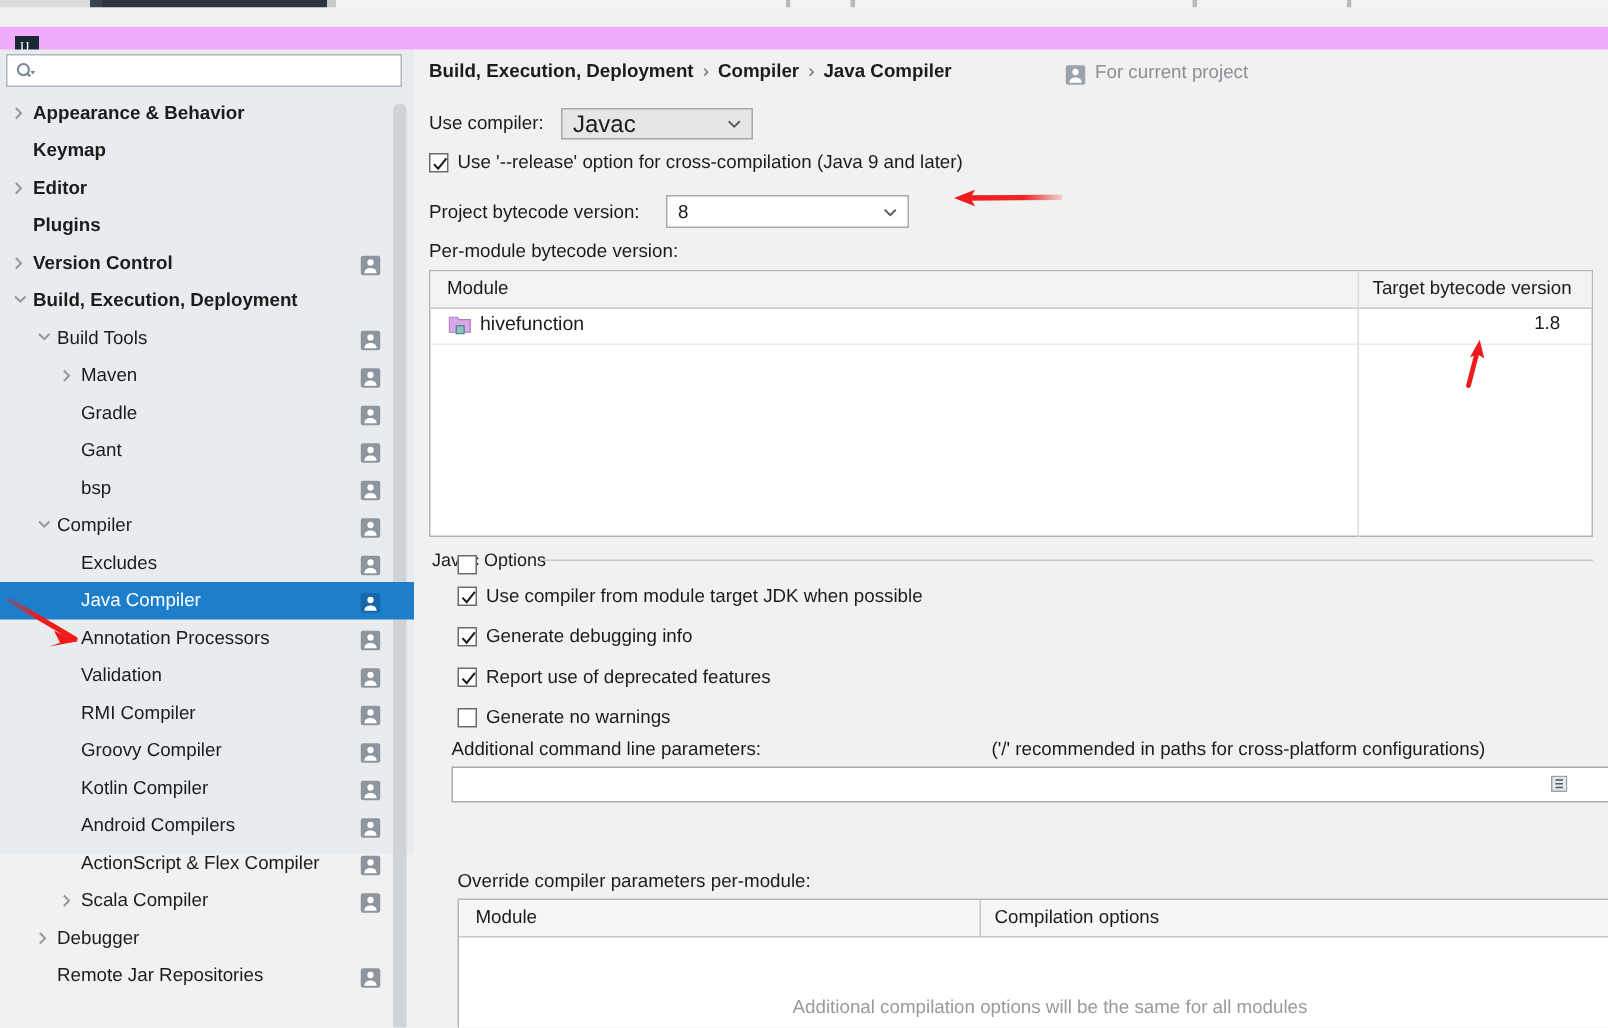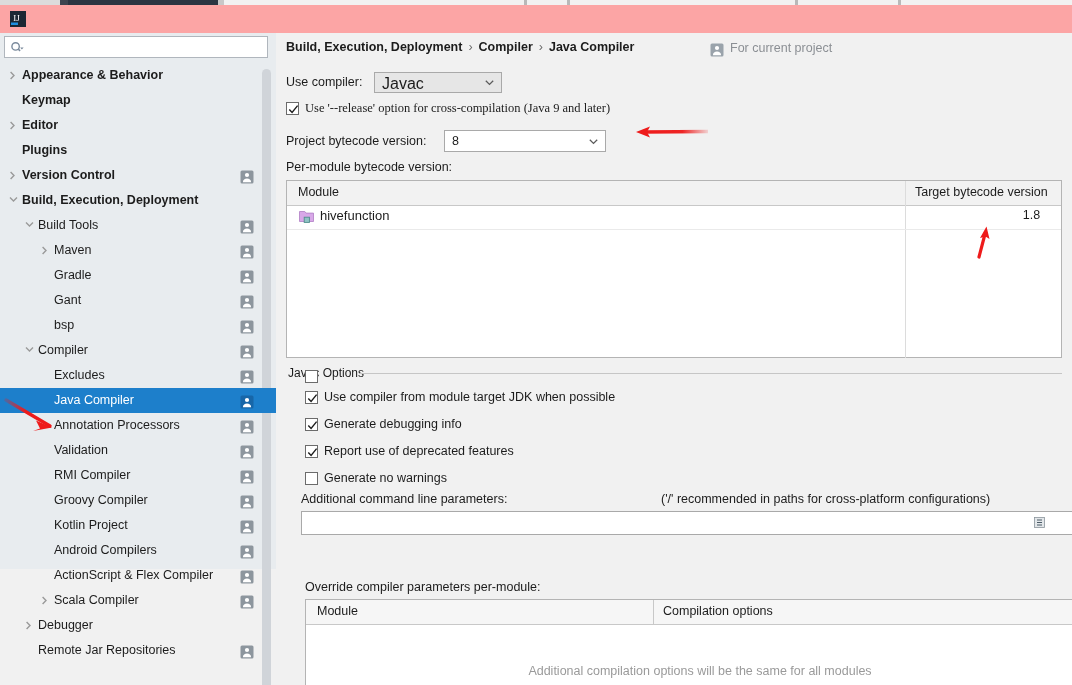--- a/index.html
+++ b/index.html
@@ -15,21 +15,21 @@
   #root { position: relative; width: 1072px; height: 685px; }
 
   
   .bg-strip { position:absolute; left:0; top:0; width:1072px; height:5px; background:#f6f6f6; }
   .bg-strip .seg { position:absolute; top:0; height:5px; }
 
   
   .dialog { position:absolute; left:0; top:5px; width:1072px; height:680px; background:#f1f1f1; }
 
   
-  .titlebar { position:absolute; left:0; top:0; width:1072px; height:28px; background:#fca5a5; }
+  .titlebar { position:absolute; left:0; top:13px; width:1072px; height:28px; background:#f0abfc; }
   .title-icon { position:absolute; left:10px; top:6px; width:16px; height:16px; }
   .title-text { position:absolute; left:33px; top:5px; font-size:13px; color:#2b2b2b; line-height:17px;margin-top:19px; }
 
   
   .left-panel { position:absolute; left:0; top:28px; width:276px; height:536px; background:#e8ecef; }
 
   .search-wrap { position:absolute; left:4px; top:3px; width:264px; height:22px;
                  background:#ffffff; border:1px solid #b0b6bd; box-sizing:border-box; }
   .search-icon { position:absolute; left:5px; top:4px; width:14px; height:14px; }
   .search-input { position:absolute; left:24px; top:0px; width:232px; height:20px;
@@ -294,21 +294,21 @@
           </div>
           <div class="tree-row">
             <span class="tlabel" style="left: 54px;">Groovy Compiler</span>
             <span class="badge"><svg viewBox="0 0 14 14" width="14" height="14">
                 <rect x="0.5" y="0.5" width="13" height="13" rx="1.5" fill="#8d969e"></rect>
                 <circle cx="7" cy="5" r="2.1" fill="#ffffff"></circle>
                 <path d="M2.9 12.2c0-2.4 1.9-3.6 4.1-3.6s4.1 1.2 4.1 3.6z" fill="#ffffff"></path>
               </svg></span>
           </div>
           <div class="tree-row">
-            <span class="tlabel" style="left: 54px;">Kotlin Project</span>
+            <span class="tlabel" style="left: 54px;">Kotlin Compiler</span>
             <span class="badge"><svg viewBox="0 0 14 14" width="14" height="14">
                 <rect x="0.5" y="0.5" width="13" height="13" rx="1.5" fill="#8d969e"></rect>
                 <circle cx="7" cy="5" r="2.1" fill="#ffffff"></circle>
                 <path d="M2.9 12.2c0-2.4 1.9-3.6 4.1-3.6s4.1 1.2 4.1 3.6z" fill="#ffffff"></path>
               </svg></span>
           </div>
           <div class="tree-row">
             <span class="tlabel" style="left: 54px;">Android Compilers</span>
             <span class="badge"><svg viewBox="0 0 14 14" width="14" height="14">
                 <rect x="0.5" y="0.5" width="13" height="13" rx="1.5" fill="#8d969e"></rect>
@@ -375,21 +375,21 @@
         <svg class="chev" width="9" height="6" viewBox="0 0 9 6">
           <polyline points="0.8,0.8 4.5,4.4 8.2,0.8" fill="none" stroke="#5b5b5b" stroke-width="1.3"></polyline>
         </svg>
       </div>
 
       <div class="cb" style="left:10px; top:69px;">
         <svg width="11" height="11" viewBox="0 0 11 11">
           <polyline points="1.3,5.4 4.1,8.4 9.6,1.6" fill="none" stroke="#1c1c1c" stroke-width="1.4"></polyline>
         </svg>
       </div>
-      <div class="cb-label" style="left:29px; top:68px;font-family:Liberation Serif, serif;">Use '--release' option for cross-compilation (Java 9 and later)</div>
+      <div class="cb-label" style="left:29px; top:68px;">Use '--release' option for cross-compilation (Java 9 and later)</div>
 
       <div class="row-label" style="left:10px; top:101px;">Project bytecode version:</div>
       <div class="combo-white" style="left:168px; top:97px; width:162px;">
         <span class="ctext">8</span>
         <svg class="chev" style="top:8px;" width="9" height="6" viewBox="0 0 9 6">
           <polyline points="0.8,0.8 4.5,4.4 8.2,0.8" fill="none" stroke="#5b5b5b" stroke-width="1.3"></polyline>
         </svg>
       </div>
 
       <div class="row-label" style="left:10px; top:127px;">Per-module bytecode version:</div>

